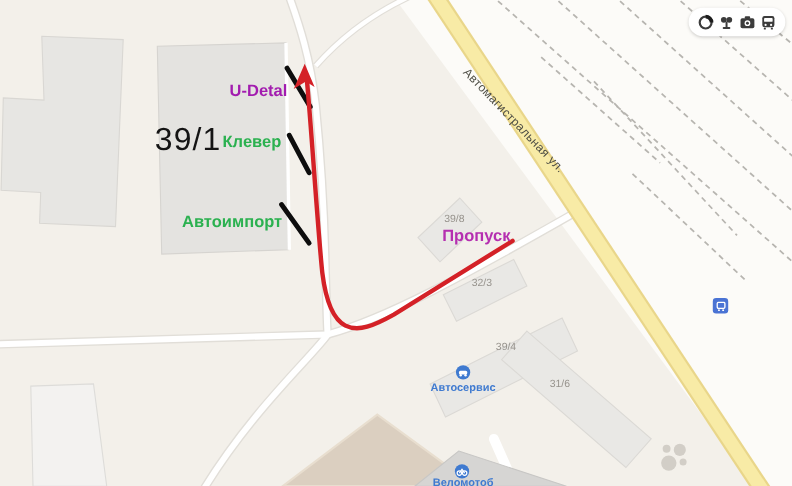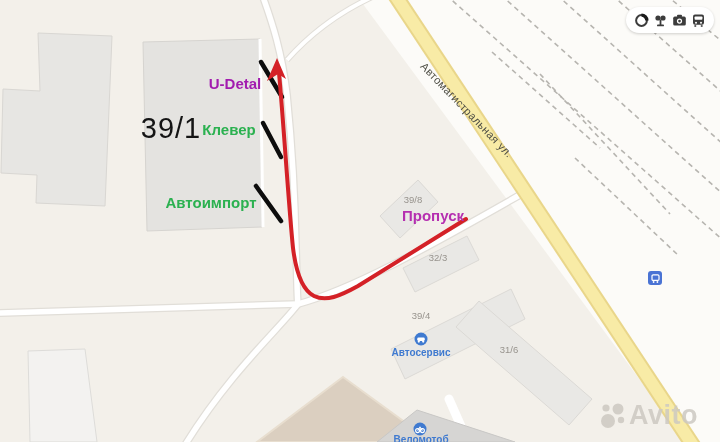--- a/index.html
+++ b/index.html
@@ -96,21 +96,21 @@
   <div class="street-label">Автомагистральная ул.</div>
 
   <div class="lbl ann-red" style="left:235px;top:83px;">U-Detal</div>
   <div class="lbl ann-black-big" style="left:171px;top:128px;">39/1</div>
   <div class="lbl ann-green" style="left:229px;top:129px;">Клевер</div>
   <div class="lbl ann-green" style="left:211px;top:202px;">Автоимпорт</div>
   <div class="lbl ann-magenta" style="left:433px;top:215px;">Пропуск</div>
 
   <div class="lbl bldg-num" style="left:413px;top:200px;">39/8</div>
   <div class="lbl bldg-num" style="left:438px;top:258px;">32/3</div>
-  <div class="lbl bldg-num" style="left:421px;top:316px;">39/4</div>
+  <div class="lbl bldg-num" style="left:460px;top:316px;">39/4</div>
   <div class="lbl bldg-num" style="left:509px;top:350px;">31/6</div>
 
   <div class="poi-icon" style="left:421px;top:341px;">
     <svg width="14" height="14" viewBox="0 0 14 14">
       <circle cx="7" cy="7" r="6.5" fill="#3f7ad0"></circle>
       <rect x="3.2" y="5.6" width="7.6" height="3.4" rx="1.4" fill="#fff"></rect>
       <circle cx="4.8" cy="9.6" r="1.1" fill="#fff"></circle>
       <circle cx="9.2" cy="9.6" r="1.1" fill="#fff"></circle>
     </svg>
   </div>
@@ -169,16 +169,15 @@
     </div>
   </div>
 
   <div id="watermark">
     <svg width="28" height="32" viewBox="0 0 28 32">
       <circle cx="9" cy="22" r="7" fill="#cdc9c2"></circle>
       <circle cx="19" cy="10" r="5.5" fill="#cdc9c2"></circle>
       <circle cx="7" cy="9" r="3.6" fill="#cdc9c2"></circle>
       <circle cx="22" cy="21" r="3.2" fill="#cdc9c2"></circle>
     </svg>
-    <span class="wordmark">Avito</span>
   </div>
 
 </div>
 
 </body></html>

